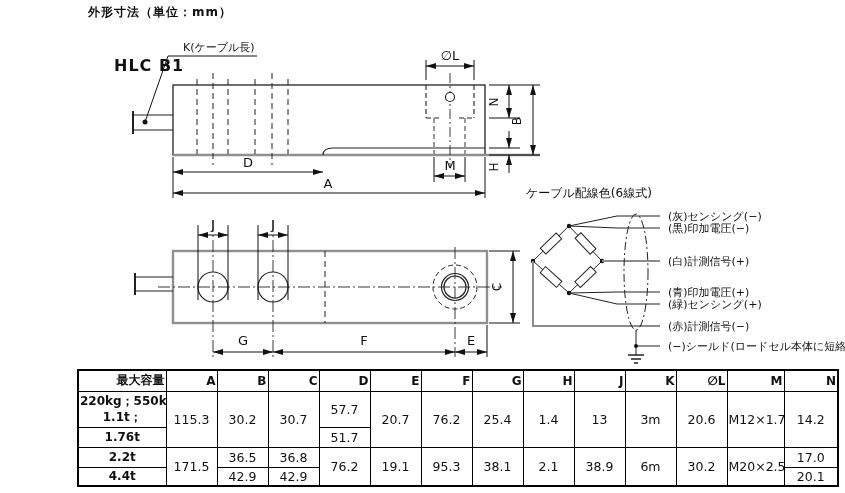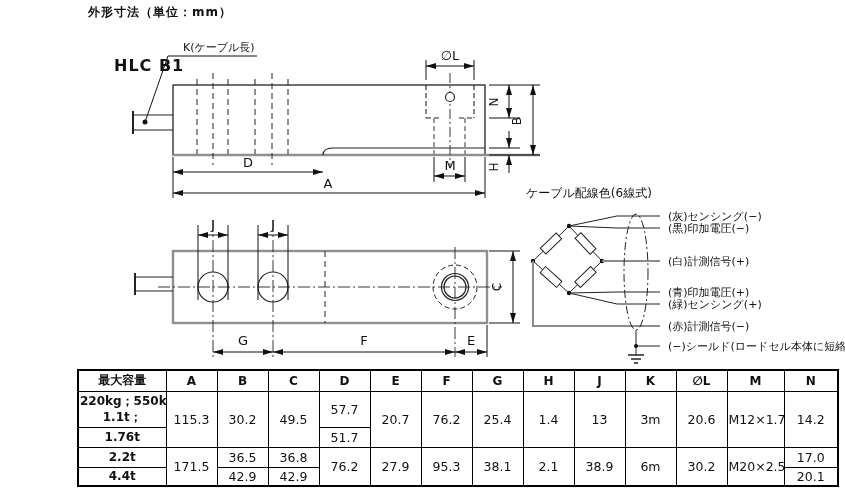--- a/index.html
+++ b/index.html
@@ -17,21 +17,21 @@
   .wire-label { font-size:11px; }
   .wiring-title { font-size:12px; }
   .k-label { font-size:11px; }
 
   
   #spec-table { left:77px; top:369px; }
   table { border-collapse:collapse; table-layout:fixed; width:760px; border:2px solid #000;
           font-size:12px; }
   th, td { border:1px solid #000; text-align:center; vertical-align:middle; padding:0 1px;
            overflow:hidden; white-space:nowrap; }
-  thead th { height:21px; font-weight:bold; font-size:12px; }
+  thead th { height:21px; font-weight:bold; font-size:12px;text-align:right; }
   td { font-weight:normal; font-size:12.5px; }
   td.cap { font-weight:bold; font-size:12px; }
   td.cap span { display:block; line-height:1.35; }
   tr.r1 { height:36px; } tr.r2 { height:20px; } tr.r3 { height:20px; } tr.r4 { height:19px; }
 </style>
 </head>
 <body>
 
 <div id="page">
 
@@ -268,21 +268,21 @@
         </tr>
       </thead>
       <tbody>
         <tr class="r1">
           <td class="cap">
             <span>220kg；550kg</span>
             <span>1.1t；</span>
           </td>
           <td rowspan="2">115.3</td>
           <td rowspan="2">30.2</td>
-          <td rowspan="2">49.5</td>
+          <td rowspan="2">30.7</td>
           <td>57.7</td>
           <td rowspan="2">20.7</td>
           <td rowspan="2">76.2</td>
           <td rowspan="2">25.4</td>
           <td rowspan="2">1.4</td>
           <td rowspan="2">13</td>
           <td rowspan="2">3m</td>
           <td rowspan="2">20.6</td>
           <td rowspan="2">M12×1.75</td>
           <td rowspan="2">14.2</td>
@@ -290,21 +290,21 @@
         <tr class="r2">
           <td class="cap">1.76t</td>
           <td>51.7</td>
         </tr>
         <tr class="r3">
           <td class="cap">2.2t</td>
           <td rowspan="2">171.5</td>
           <td>36.5</td>
           <td>36.8</td>
           <td rowspan="2">76.2</td>
-          <td rowspan="2">27.9</td>
+          <td rowspan="2">19.1</td>
           <td rowspan="2">95.3</td>
           <td rowspan="2">38.1</td>
           <td rowspan="2">2.1</td>
           <td rowspan="2">38.9</td>
           <td rowspan="2">6m</td>
           <td rowspan="2">30.2</td>
           <td rowspan="2">M20×2.5</td>
           <td>17.0</td>
         </tr>
         <tr class="r4">

